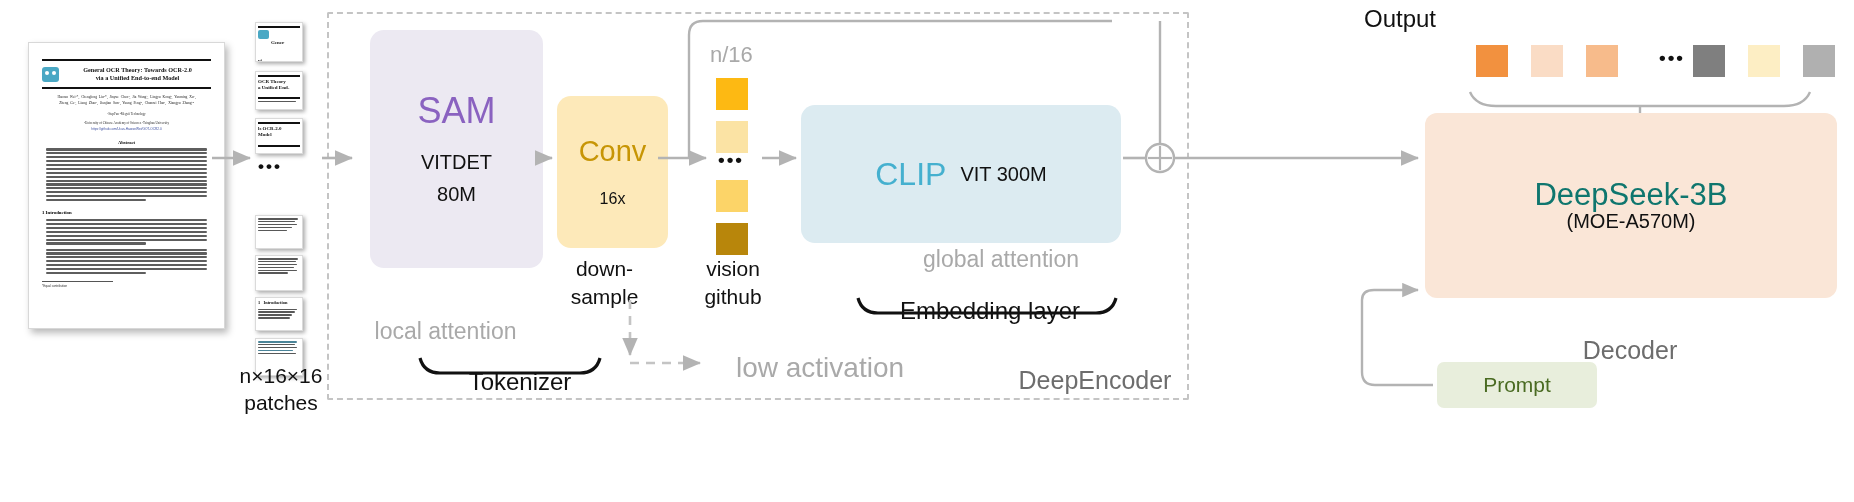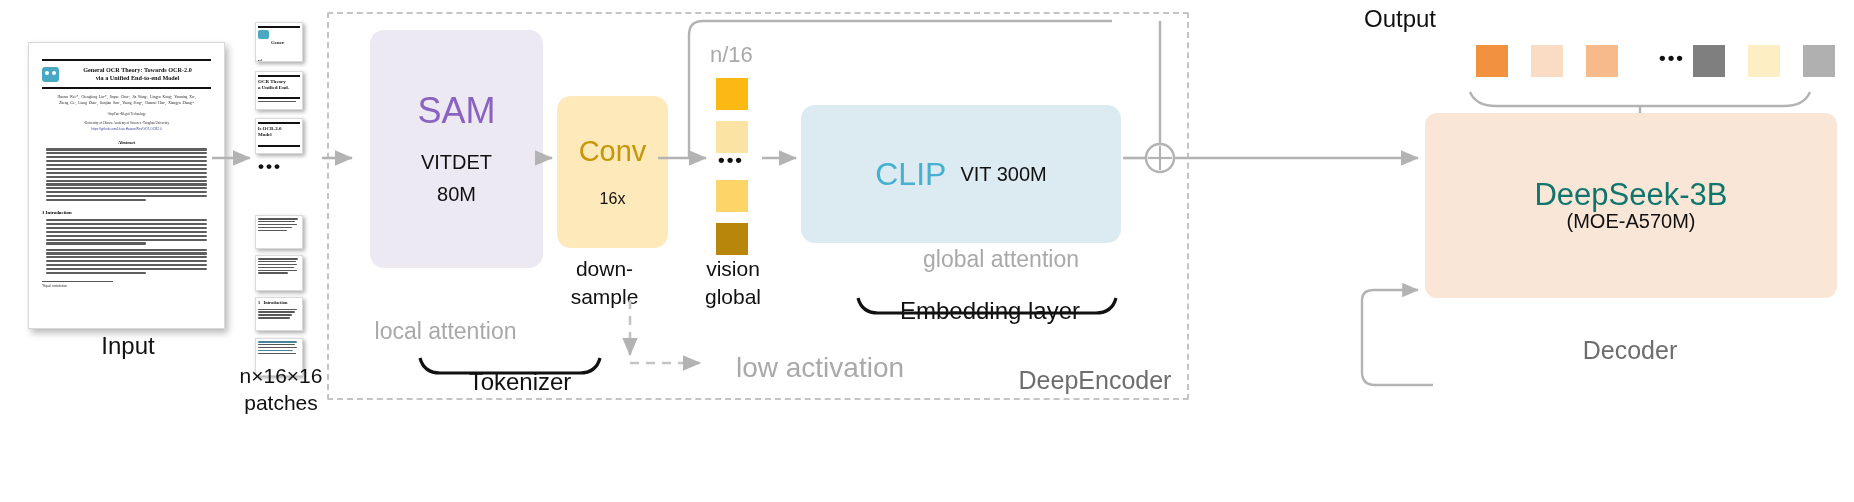--- a/index.html
+++ b/index.html
@@ -129,21 +129,20 @@
           <div class="tl"></div>
         <div class="tl"></div>
           <div class="tl"></div>
           <div class="tl"></div>
       </div>
       <div class="doc-foot">
         <div style="font-size:3px;color:#333">*Equal contribution</div>
       </div>
     </div>
   </div>
-  <div class="lbl" id="input-label" style="left:38px;top:332px;width:180px;font-size:24px;">Input</div>
 
   <div class="abs" id="patch-strip">
     <div class="patch" style="top:14px;height:40px;">
       <div class="p-rule"></div>
       <div><span class="p-logo"></span><span class="p-big">Gener<br>vi</span></div>
 
     </div>
     <div class="patch" style="top:63px;height:39px;">
       <div class="p-rule"></div>
       <div class="p-big">OCR Theory<br>a Unified End-</div>
@@ -211,21 +210,21 @@
   </div>
 
   <div class="lbl lbl-grey" style="left:710px;top:42px;width:80px;font-size:22px;text-align:left;">n/16</div>
   <div class="tok" style="left:716px;top:78px;background:#fdb913;"></div>
   <div class="tok" style="left:716px;top:121px;background:#fbe3a4;"></div>
   <div class="vtok-dots" style="left:718px;top:150px;">•••</div>
   <div class="tok" style="left:716px;top:180px;background:#fcd468;"></div>
   <div class="tok" style="left:716px;top:223px;background:#b8860b;"></div>
   <div class="lbl" style="left:693px;top:255px;width:80px;font-size:21px;line-height:1.35;">
     <span>vision</span><br>
-    <span>global</span>
+    <span>github</span>
   </div>
 
   <div class="block" id="clip-block">
     <div id="clip-name">CLIP</div>
     <div id="clip-sub">VIT 300M</div>
   </div>
   <div class="lbl lbl-grey" style="left:856px;top:246px;width:290px;font-size:23px;">global attention</div>
 
   <div class="lbl" style="left:420px;top:368px;width:200px;font-size:24px;">Tokenizer</div>
   <div class="lbl" style="left:830px;top:297px;width:320px;font-size:24px;">Embedding layer</div>
@@ -239,20 +238,23 @@
   <div class="tok" style="left:1693px;top:45px;background:#7f7f7f;"></div>
   <div class="tok" style="left:1748px;top:45px;background:#fdeec4;"></div>
   <div class="tok" style="left:1803px;top:45px;background:#b0b0b0;"></div>
 
   <div class="block" id="deepseek-block">
     <div id="ds-name">DeepSeek-3B</div>
     <div id="ds-sub">(MOE-A570M)</div>
   </div>
   <div class="lbl lbl-dark" style="left:1530px;top:292px;width:200px;font-size:25px;margin-top:44px;">Decoder</div>
 
+  <div class="block" id="prompt-block">
+    <div id="prompt-label">Prompt</div>
+  </div>
 
   <svg id="wires" viewBox="0 0 1854 502">
     <defs>
       <marker id="ah" markerWidth="8" markerHeight="8" refX="6.6" refY="3" orient="auto">
         <path d="M0,0 L7,3 L0,6 z" fill="#b3b3b3"></path>
       </marker>
       <marker id="ah2" markerWidth="8" markerHeight="8" refX="6.6" refY="3" orient="auto">
         <path d="M0,0 L7,3 L0,6 z" fill="#b3b3b3"></path>
       </marker>
     </defs>

